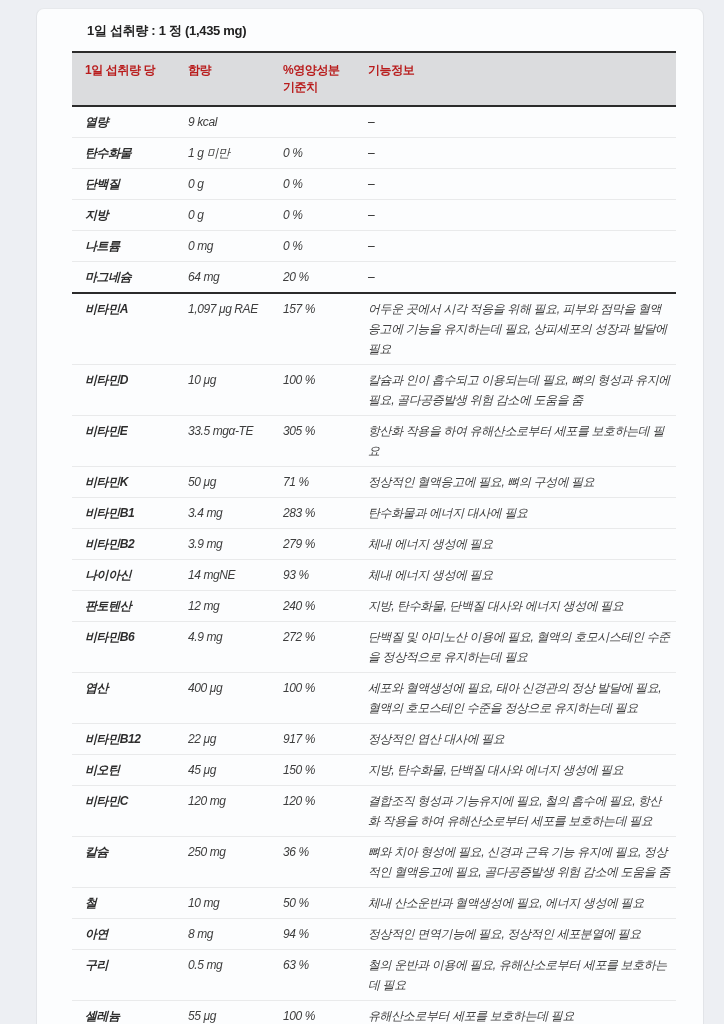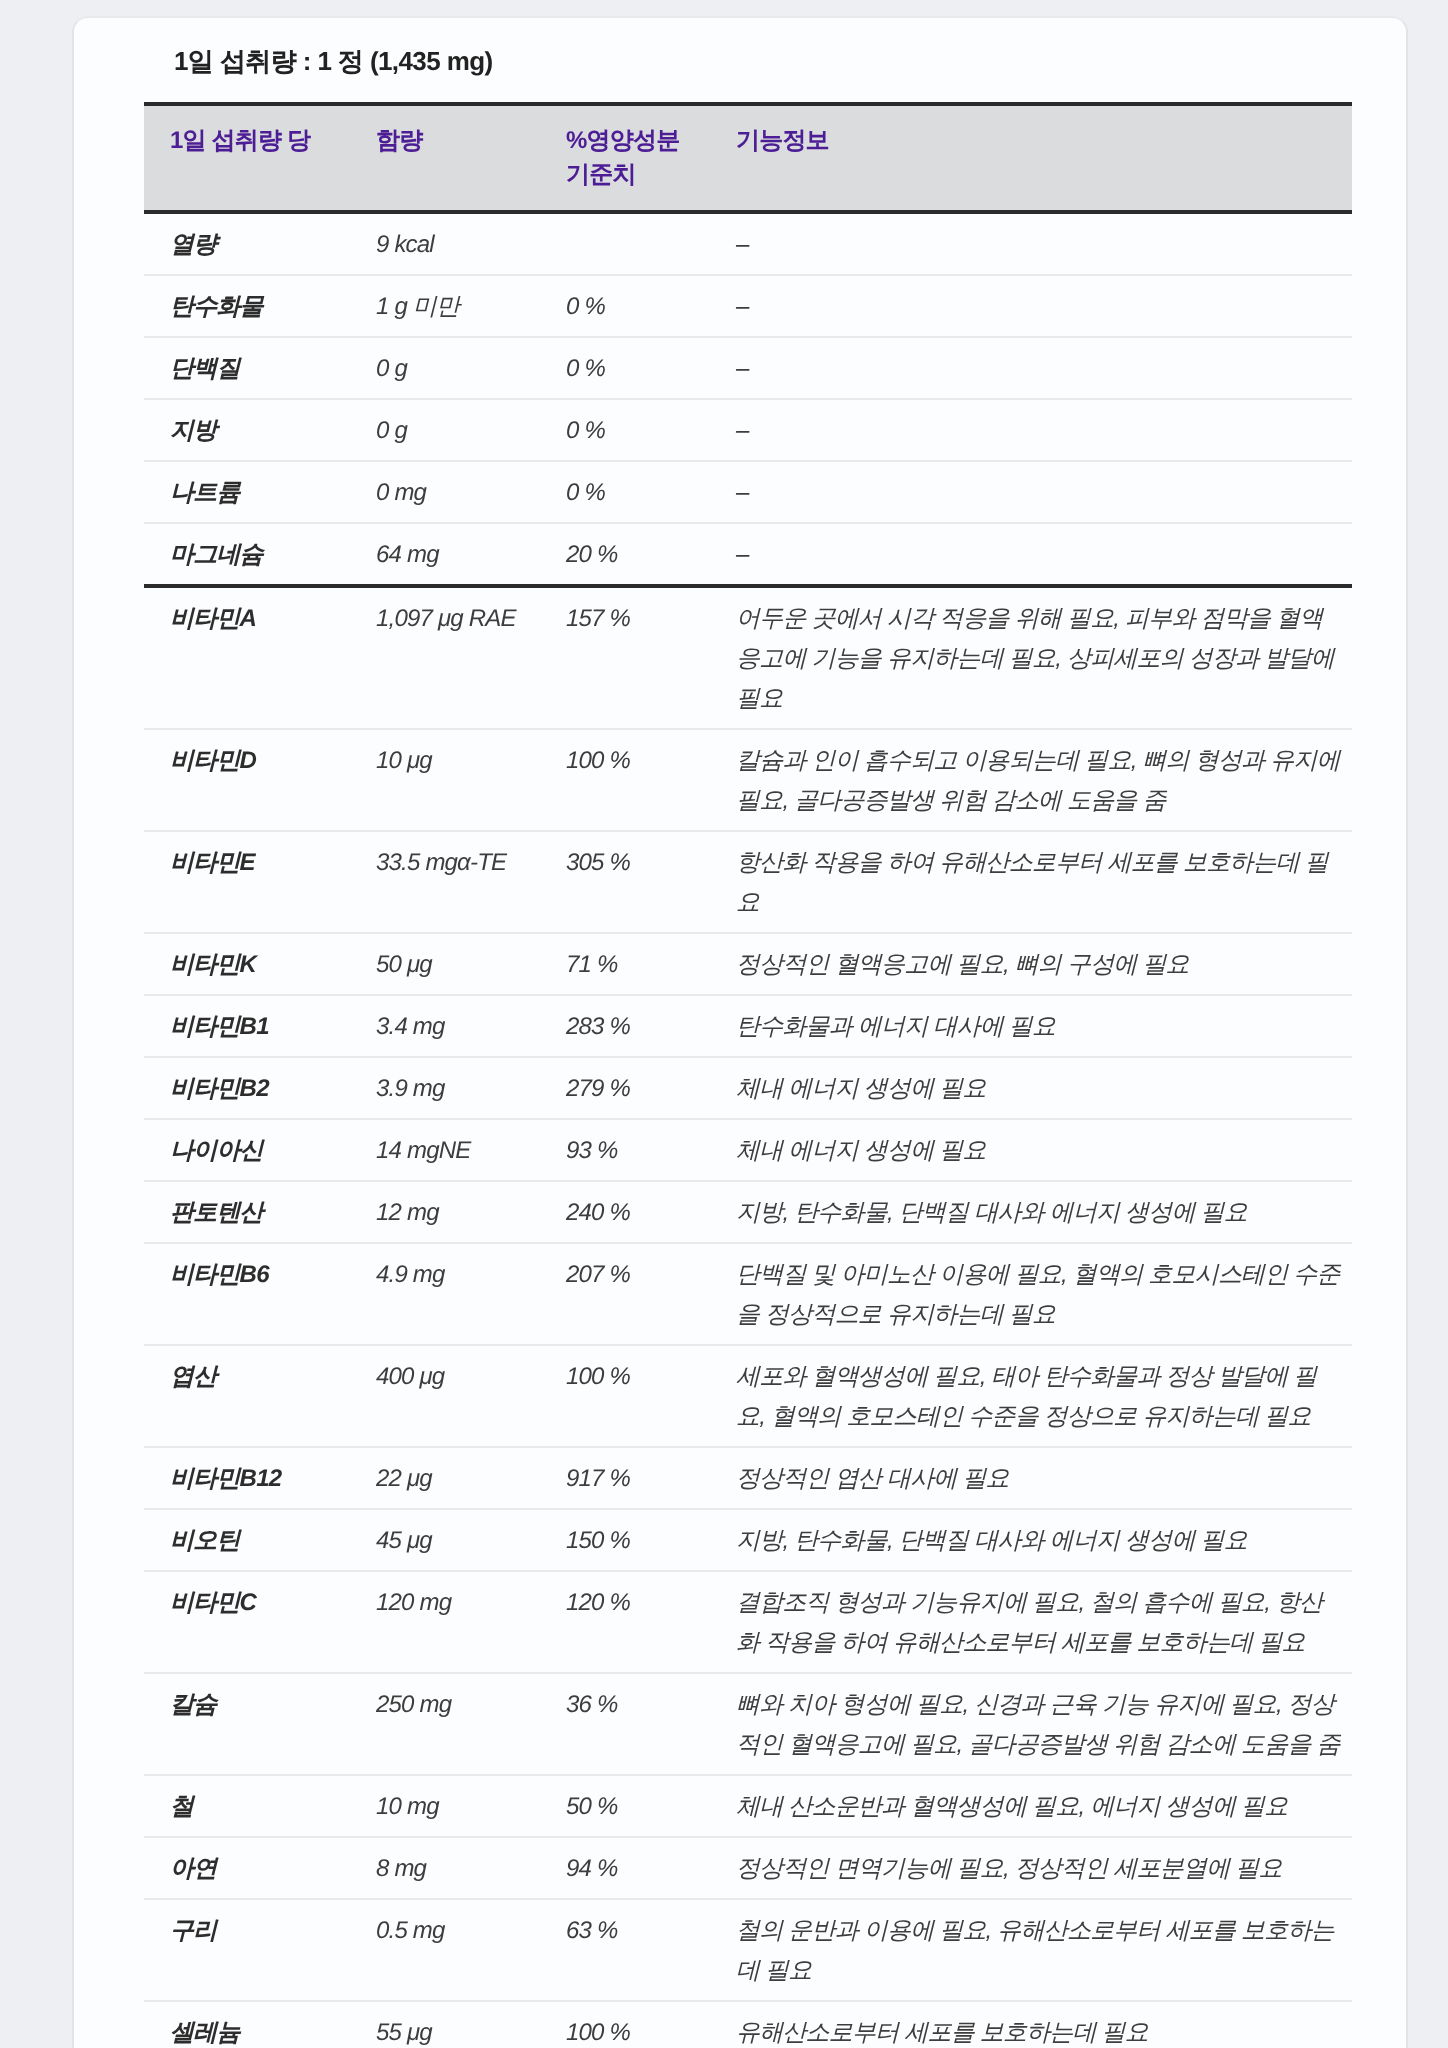--- a/index.html
+++ b/index.html
@@ -49,21 +49,21 @@
   thead tr {
     background: #dbdcde;
     border-top: 2px solid #2b2b2b;
     border-bottom: 2px solid #2b2b2b;
   }
   thead th {
     text-align: left;
     vertical-align: top;
     font-size: 12px;
     font-weight: 700;
-    color: #4c1d95;
+    color: #b91c1c;
     padding: 9px 0 9px 13px;
     line-height: 17px;
     letter-spacing: -0.4px;
     white-space: pre-line;
   }
   tbody tr {
     border-bottom: 1px solid #e9eaeb;
     font-style: italic;
   }
   tbody.basic-section {
@@ -195,28 +195,28 @@
   </tr>
           <tr>
     <td class="c-name"><span>판토텐산</span></td>
     <td class="c-amount">12 mg</td>
     <td class="c-percent">240 %</td>
     <td class="c-info">지방, 탄수화물, 단백질 대사와 에너지 생성에 필요</td>
   </tr>
           <tr>
     <td class="c-name"><span>비타민B6</span></td>
     <td class="c-amount">4.9 mg</td>
-    <td class="c-percent">207 %</td>
+    <td class="c-percent">272 %</td>
     <td class="c-info">단백질 및 아미노산 이용에 필요, 혈액의 호모시스테인 수준을 정상적으로 유지하는데 필요</td>
   </tr>
           <tr>
     <td class="c-name"><span>엽산</span></td>
     <td class="c-amount">400 μg</td>
     <td class="c-percent">100 %</td>
-    <td class="c-info">세포와 혈액생성에 필요, 태아 탄수화물과 정상 발달에 필요, 혈액의 호모스테인 수준을 정상으로 유지하는데 필요</td>
+    <td class="c-info">세포와 혈액생성에 필요, 태아 신경관의 정상 발달에 필요, 혈액의 호모스테인 수준을 정상으로 유지하는데 필요</td>
   </tr>
           <tr>
     <td class="c-name"><span>비타민B12</span></td>
     <td class="c-amount">22 μg</td>
     <td class="c-percent">917 %</td>
     <td class="c-info">정상적인 엽산 대사에 필요</td>
   </tr>
           <tr>
     <td class="c-name"><span>비오틴</span></td>
     <td class="c-amount">45 μg</td>

